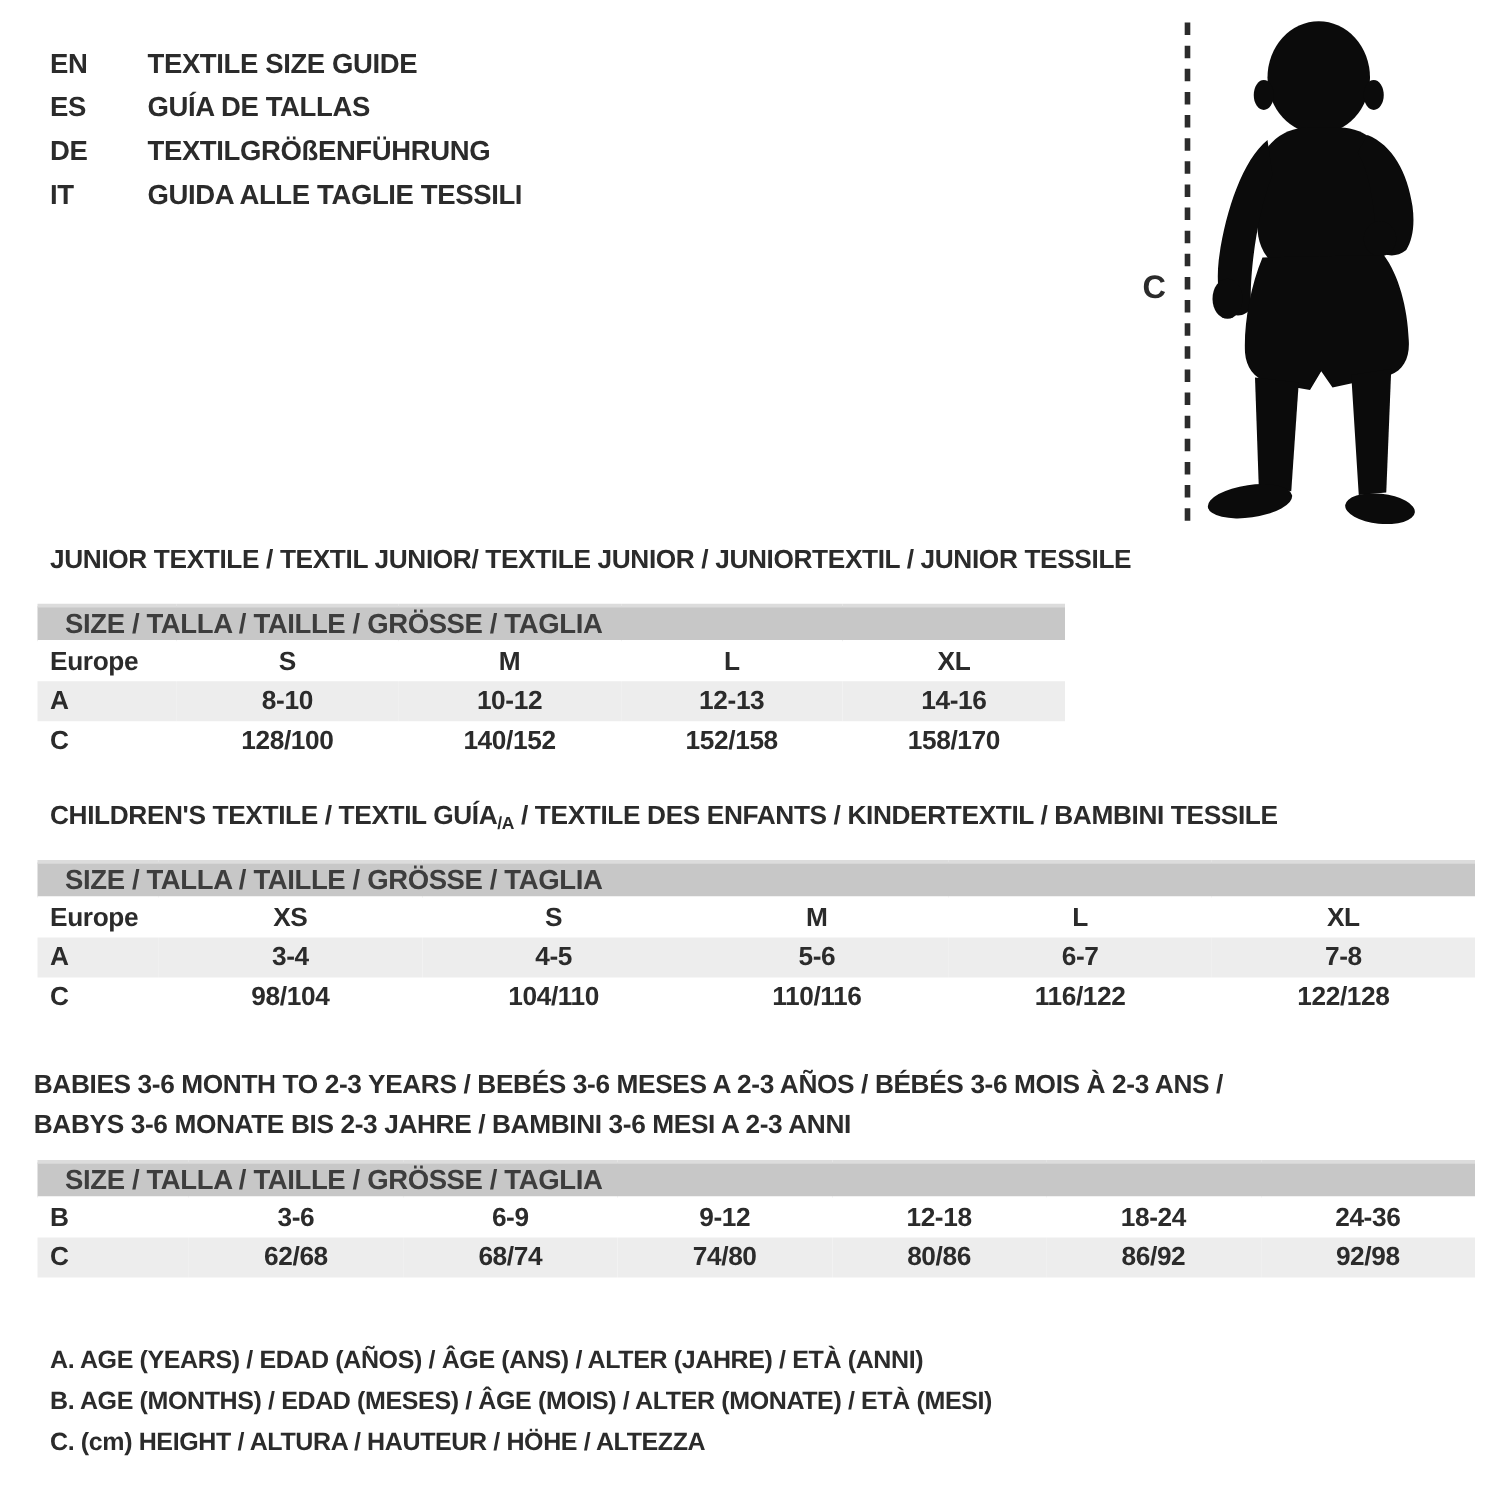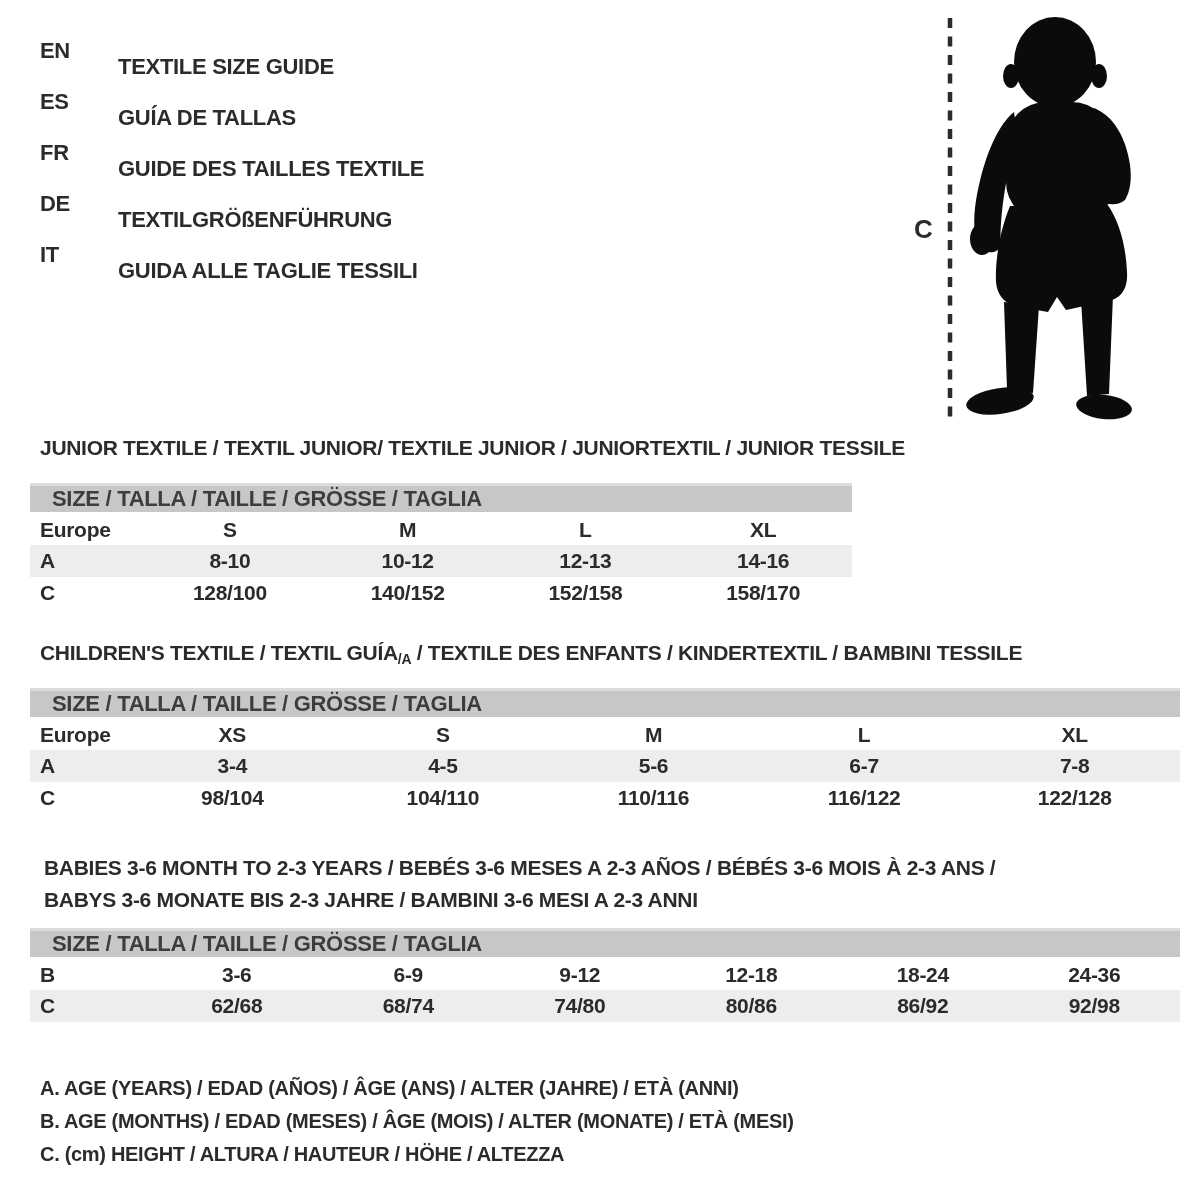--- a/index.html
+++ b/index.html
@@ -12,21 +12,21 @@
     color:#2b2b2b;
     letter-spacing:-0.3px;
     overflow:hidden;
   }
   .abs { position:absolute; }
 
   
   .lang-block { left:40px; top:33px; }
   .lang-row { display:flex; font-size:22px; line-height:35px; }
   .lang-code { width:78px; flex:0 0 78px; }
-  .lang-title { white-space:nowrap;margin-top:16px; }
+  .lang-title { white-space:nowrap; }
 
   
   .fig-svg { left:900px; top:10px; }
   .fig-c-label { left:914px; top:214px; font-size:26px; }
 
   
   .section-title { font-size:21px; white-space:nowrap; }
   .sub-a { font-size:14px; vertical-align:-4px; }
 
   
@@ -58,24 +58,20 @@
 <div class="abs lang-block">
   <div class="lang-row">
     <span class="lang-code">EN</span>
     <span class="lang-title">TEXTILE SIZE GUIDE</span>
   </div>
   <div class="lang-row">
     <span class="lang-code">ES</span>
     <span class="lang-title">GUÍA DE TALLAS</span>
   </div>
   <div class="lang-row">
-    <span class="lang-code">FR</span>
-    <span class="lang-title">GUIDE DES TAILLES TEXTILE</span>
-  </div>
-  <div class="lang-row">
     <span class="lang-code">DE</span>
     <span class="lang-title">TEXTILGRÖßENFÜHRUNG</span>
   </div>
   <div class="lang-row">
     <span class="lang-code">IT</span>
     <span class="lang-title">GUIDA ALLE TAGLIE TESSILI</span>
   </div>
 </div>
 
 <span class="abs fig-c-label">C</span>
@@ -180,21 +176,21 @@
     <td class="rowlabel">C</td>
     <td class="val">98/104</td>
     <td class="val">104/110</td>
     <td class="val">110/116</td>
     <td class="val">116/122</td>
     <td class="val">122/128</td>
   </tr>
 </tbody>
   </table>
 
-<div class="abs section-title babies-title" style="left:44px; top:852px;">
+<div class="abs section-title babies-title" style="left:27px; top:852px;">
   <div>BABIES 3-6 MONTH TO 2-3 YEARS / BEBÉS 3-6 MESES A 2-3 AÑOS / BÉBÉS 3-6 MOIS À 2-3 ANS /</div>
   <div>BABYS 3-6 MONATE BIS 2-3 JAHRE / BAMBINI 3-6 MESI A 2-3 ANNI</div>
 </div>
 
 <table style="left:30px; top:928px; width:1150px;">
   <colgroup>
       <col style="width:121px">
       <col>
       <col>
       <col>

